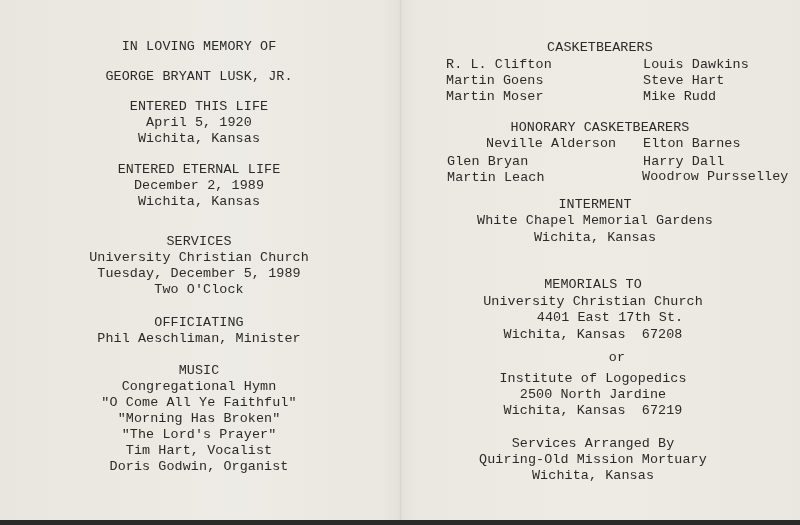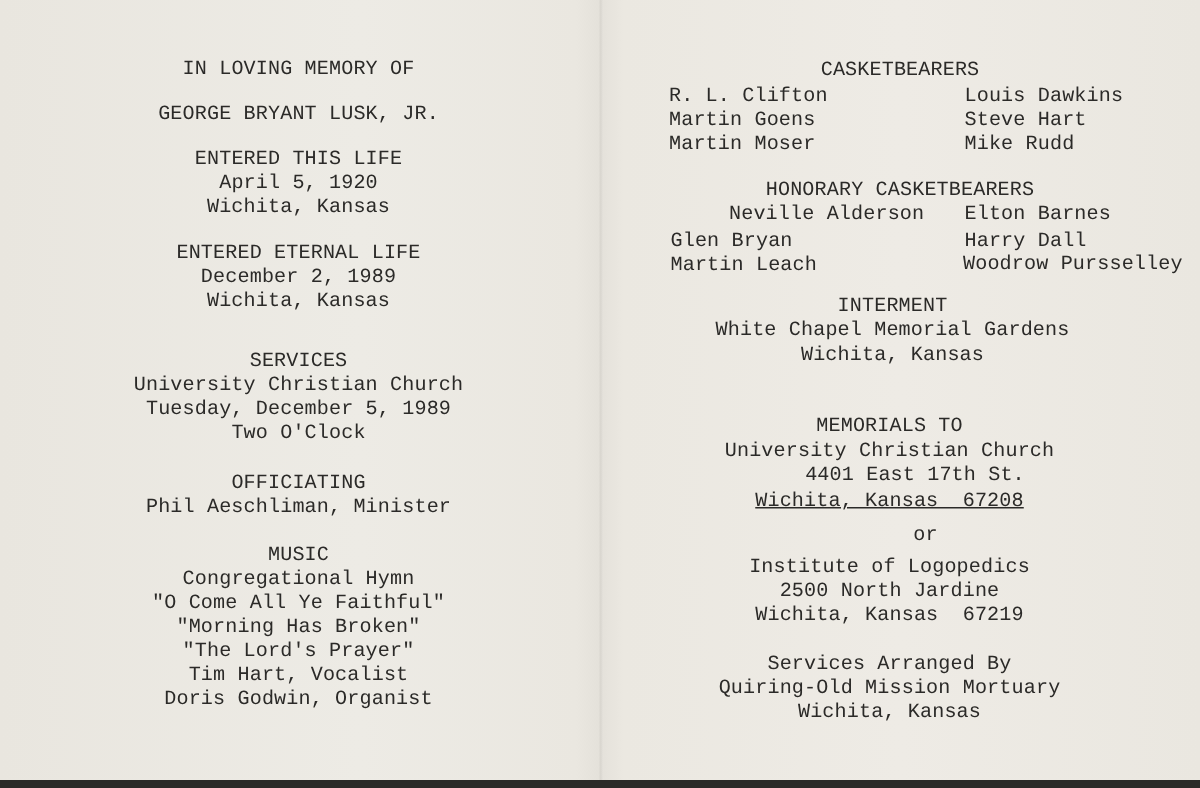--- a/index.html
+++ b/index.html
@@ -85,21 +85,21 @@
     <div class="t" style="left:643px; top:154px;">Harry Dall</div>
     <div class="t" style="left:642px; top:169px;">Woodrow Pursselley</div>
 
     <div class="t c" style="left:595px; top:197px;">INTERMENT</div>
     <div class="t c" style="left:595px; top:213px;">White Chapel Memorial Gardens</div>
     <div class="t c" style="left:595px; top:230px;">Wichita, Kansas</div>
 
     <div class="t c" style="left:593px; top:277px;font-family:Liberation Mono, monospace;">MEMORIALS TO</div>
     <div class="t c" style="left:593px; top:294px;">University Christian Church</div>
     <div class="t c" style="left:593px; top:310px;margin-left:17px;">4401 East 17th St.</div>
-    <div class="t c" style="left:593px; top:327px;text-decoration:underline;">Wichita, Kansas  67208</div>
+    <div class="t c" style="left:593px; top:327px;">Wichita, Kansas  67208</div>
     <div class="t c" style="left:593px; top:350px;margin-left:24px;">or</div>
     <div class="t c" style="left:593px; top:371px;">Institute of Logopedics</div>
     <div class="t c" style="left:593px; top:387px;">2500 North Jardine</div>
     <div class="t c" style="left:593px; top:403px;">Wichita, Kansas  67219</div>
 
     <div class="t c" style="left:593px; top:436px;">Services Arranged By</div>
     <div class="t c" style="left:593px; top:452px;">Quiring-Old Mission Mortuary</div>
     <div class="t c" style="left:593px; top:468px;">Wichita, Kansas</div>
   </div>
 </div>

